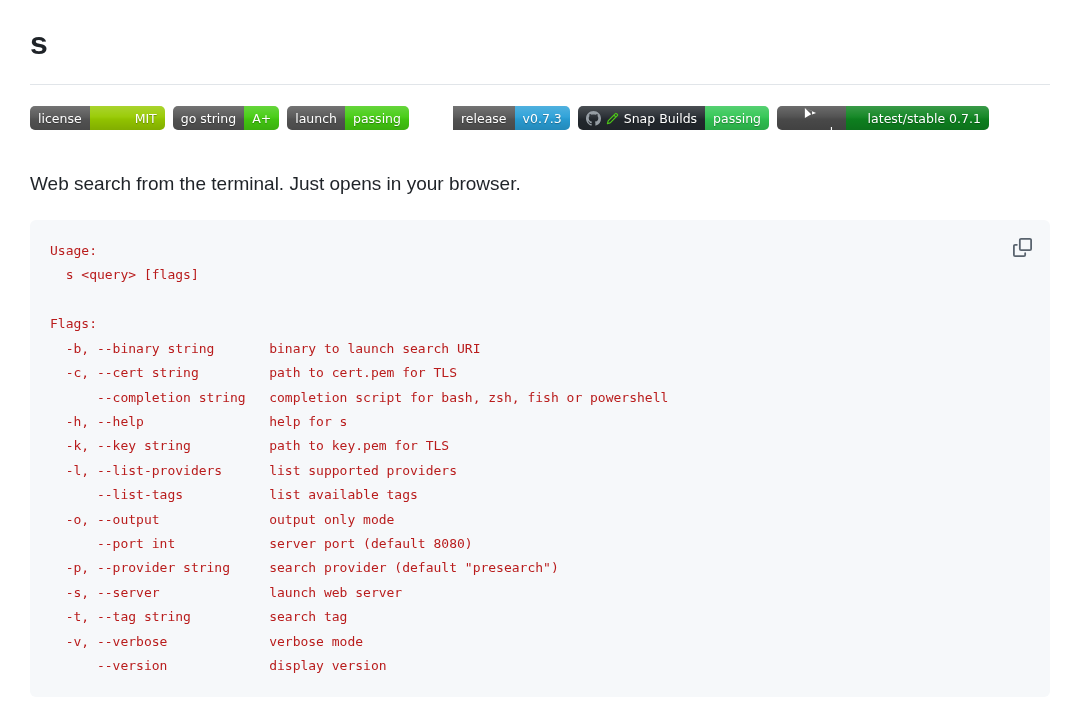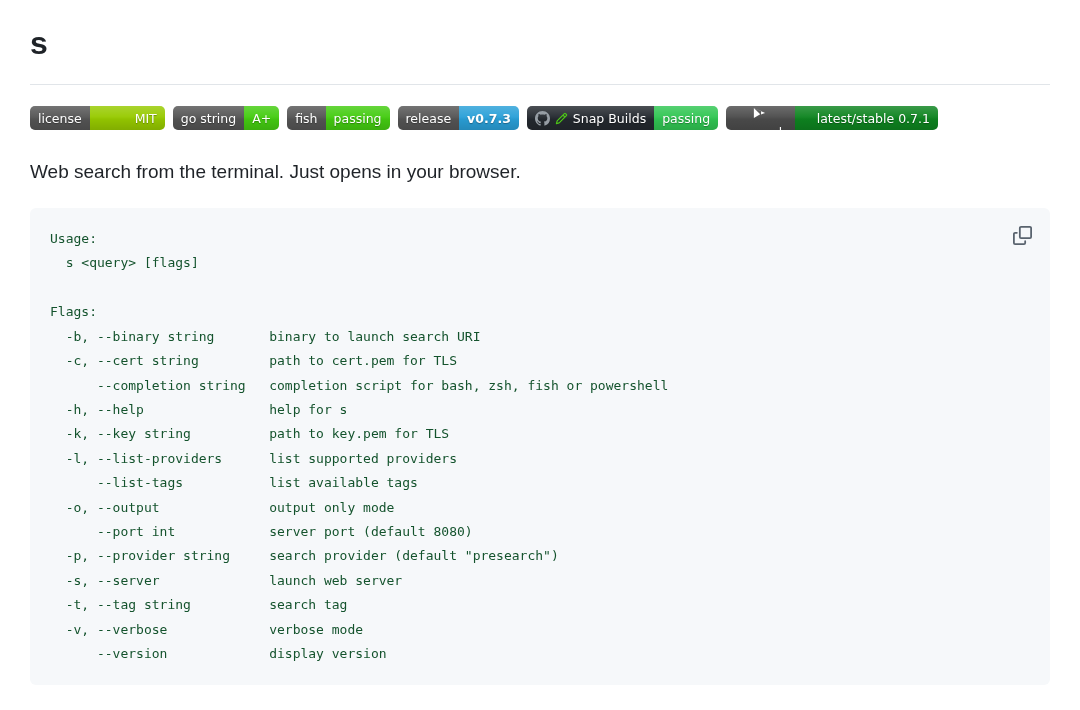--- a/index.html
+++ b/index.html
@@ -47,35 +47,35 @@
     align-items: center;
     gap: 5px;
     padding: 0 8px;
     background-image: linear-gradient(rgba(255,255,255,0.18), rgba(255,255,255,0.04) 45%, rgba(0,0,0,0.04) 55%, rgba(0,0,0,0.14));
   }
   .badge-icon { display: inline-flex; align-items: center; }
   .badge-icon svg { display: block; }
   .description {
     font-size: 19px;
     line-height: 1.3;
-    margin: 30px 0 0 0;
+    margin: 42px 0 0 0;
   }
   .code-wrap {
     position: relative;
     margin-top: 23px;
     background: #f6f8fa;
     border-radius: 6px;
     padding: 19px 20px;
   }
   .code-wrap pre {
     margin: 0;
     font-family: "DejaVu Sans Mono", monospace;
     font-size: 13px;
     line-height: 24.4px;
-    color: #14532d;
+    color: #b91c1c;
     white-space: pre;
   }
   .copy-btn {
     position: absolute;
     top: 16px;
     right: 16px;
     background: transparent;
     border: none;
     padding: 2px;
     cursor: pointer;
@@ -96,27 +96,27 @@
       <span class="badge-seg" style="background-color: rgb(85, 85, 85);">license</span>
       <span class="badge-seg" style="background-color: rgb(151, 202, 0); padding-left: 45px;">MIT</span>
     </a>
 
     <a class="badge">
       <span class="badge-seg" style="background-color: rgb(85, 85, 85);">go string</span>
       <span class="badge-seg" style="background-color: rgb(68, 204, 17);">A+</span>
     </a>
 
     <a class="badge">
-      <span class="badge-seg" style="background-color: rgb(85, 85, 85);">fish</span>
+      <span class="badge-seg" style="background-color: rgb(85, 85, 85);">launch</span>
       <span class="badge-seg" style="background-color: rgb(68, 204, 17);">passing</span>
     </a>
 
     <a class="badge">
-      <span class="badge-seg" style="background-color: rgb(85, 85, 85);">release</span>
-      <span class="badge-seg" style="background-color: rgb(42, 160, 216); font-weight: bold;">v0.7.3</span>
+      <span class="badge-seg" style="background-color: rgb(85, 85, 85); margin-left: 36px;">release</span>
+      <span class="badge-seg" style="background-color: rgb(42, 160, 216);">v0.7.3</span>
     </a>
 
     <a class="badge">
       <span class="badge-seg" style="background-color: rgb(36, 41, 47); padding-left: 8px;">
         <span class="badge-icon">
           <svg width="15" height="15" viewBox="0 0 16 16" fill="#969da4">
               <path d="M8 0C3.58 0 0 3.58 0 8c0 3.54 2.29 6.53 5.47 7.59.4.07.55-.17.55-.38 0-.19-.01-.82-.01-1.49-2.01.37-2.53-.49-2.69-.94-.09-.23-.48-.94-.82-1.13-.28-.15-.68-.52-.01-.53.63-.01 1.08.58 1.23.82.72 1.21 1.87.87 2.33.66.07-.52.28-.87.51-1.07-1.78-.2-3.64-.89-3.64-3.95 0-.87.31-1.59.82-2.15-.08-.2-.36-1.02.08-2.12 0 0 .67-.21 2.2.82.64-.18 1.32-.27 2-.27.68 0 1.36.09 2 .27 1.53-1.04 2.2-.82 2.2-.82.44 1.1.16 1.92.08 2.12.51.56.82 1.27.82 2.15 0 3.07-1.87 3.75-3.65 3.95.29.25.54.73.54 1.48 0 1.07-.01 1.93-.01 2.2 0 .21.15.46.55.38A8.01 8.01 0 0 0 16 8c0-4.42-3.58-8-8-8z"></path>
             </svg>
         </span>
         <span class="badge-icon">

